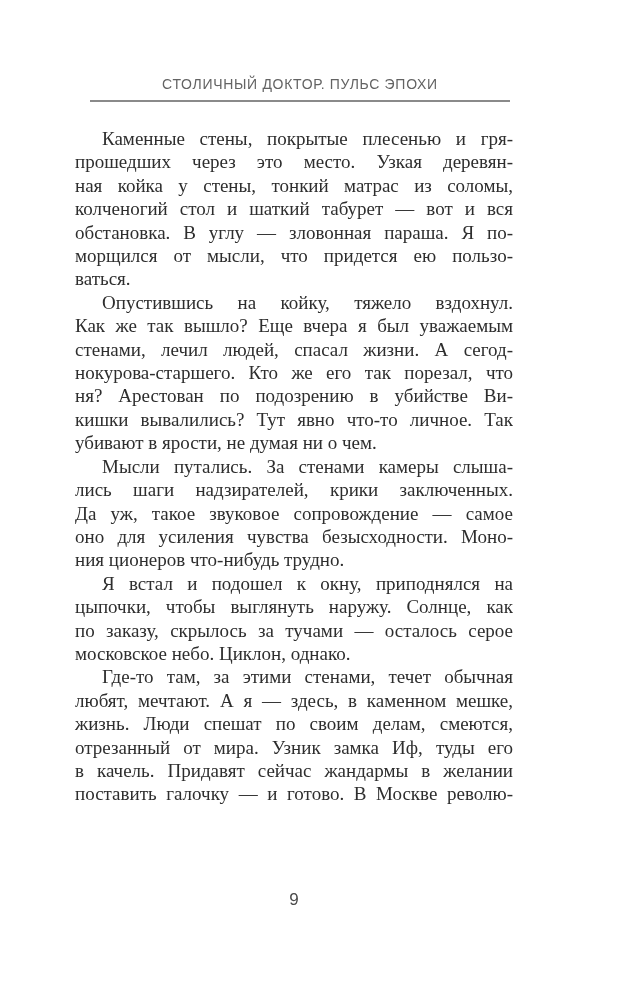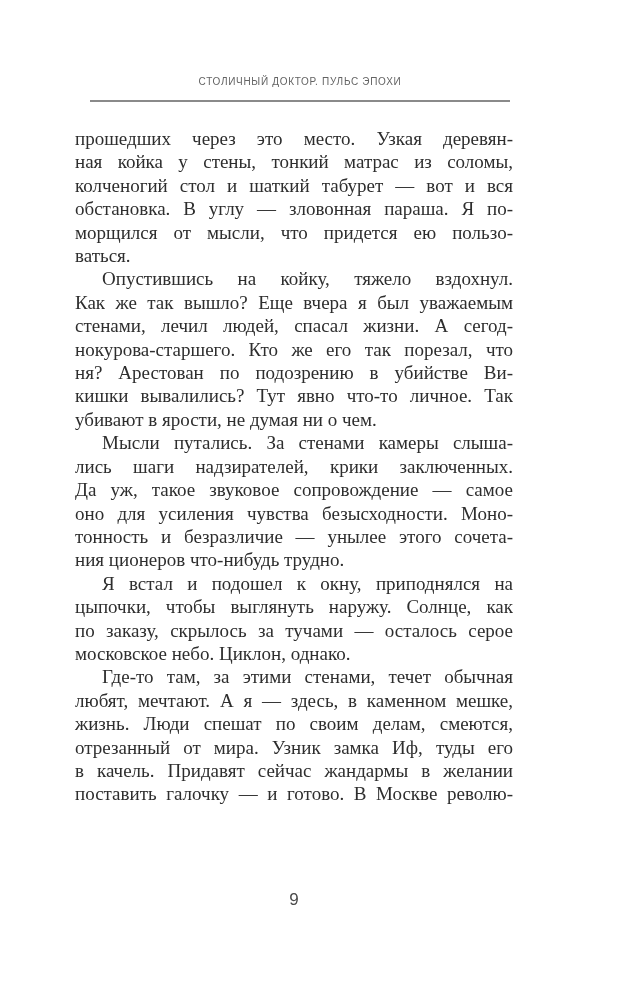--- a/index.html
+++ b/index.html
@@ -14,21 +14,21 @@
     background: #ffffff;
     overflow: hidden;
   }
   .running-header {
     position: absolute;
     left: 90px;
     top: 76px;
     width: 420px;
     text-align: center;
     font-family: "Liberation Sans", sans-serif;
-    font-size: 10px;
+    font-size: 14px;
     letter-spacing: 0.7px;
     color: #636363;
     white-space: nowrap;
   }
   .header-rule {
     position: absolute;
     left: 90px;
     top: 100px;
     width: 420px;
     height: 1.5px;
@@ -66,38 +66,38 @@
     color: #4a4a4a;
   }
 </style>
 </head>
 <body>
 
 <div class="page">
   <div class="running-header">СТОЛИЧНЫЙ ДОКТОР. ПУЛЬС ЭПОХИ</div>
   <div class="header-rule"></div>
   <div class="body-text">
+      <div class="line indent">Каменные стены, покрытые плесенью и гря-</div>
       <div class="line">прошедших через это место. Узкая деревян-</div>
       <div class="line">ная койка у стены, тонкий матрас из соломы,</div>
       <div class="line">колченогий стол и шаткий табурет — вот и вся</div>
       <div class="line">обстановка. В углу — зловонная параша. Я по-</div>
       <div class="line">морщился от мысли, что придется ею пользо-</div>
       <div class="line end">ваться.</div>
       <div class="line indent">Опустившись на койку, тяжело вздохнул.</div>
       <div class="line">Как же так вышло? Еще вчера я был уважаемым</div>
       <div class="line">стенами, лечил людей, спасал жизни. А сегод-</div>
       <div class="line">нокурова-старшего. Кто же его так порезал, что</div>
       <div class="line">ня? Арестован по подозрению в убийстве Ви-</div>
       <div class="line">кишки вывалились? Тут явно что-то личное. Так</div>
       <div class="line end">убивают в ярости, не думая ни о чем.</div>
       <div class="line indent">Мысли путались. За стенами камеры слыша-</div>
       <div class="line">лись шаги надзирателей, крики заключенных.</div>
       <div class="line">Да уж, такое звуковое сопровождение — самое</div>
       <div class="line">оно для усиления чувства безысходности. Моно-</div>
-      <div class="line">тонность и безразличие — унылее этого сочета-</div>
       <div class="line end">ния ционеров что-нибудь трудно.</div>
       <div class="line indent">Я встал и подошел к окну, приподнялся на</div>
       <div class="line">цыпочки, чтобы выглянуть наружу. Солнце, как</div>
       <div class="line">по заказу, скрылось за тучами — осталось серое</div>
       <div class="line end">московское небо. Циклон, однако.</div>
       <div class="line indent">Где-то там, за этими стенами, течет обычная</div>
       <div class="line">любят, мечтают. А я — здесь, в каменном мешке,</div>
       <div class="line">жизнь. Люди спешат по своим делам, смеются,</div>
       <div class="line">отрезанный от мира. Узник замка Иф, туды его</div>
       <div class="line">в качель. Придавят сейчас жандармы в желании</div>

